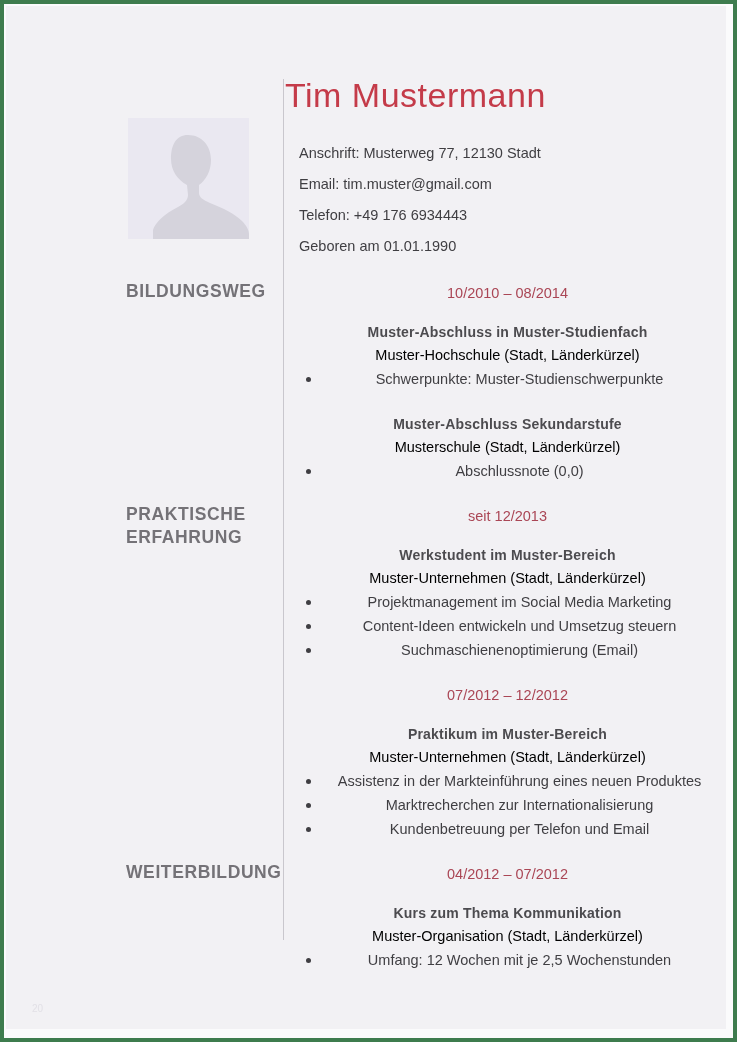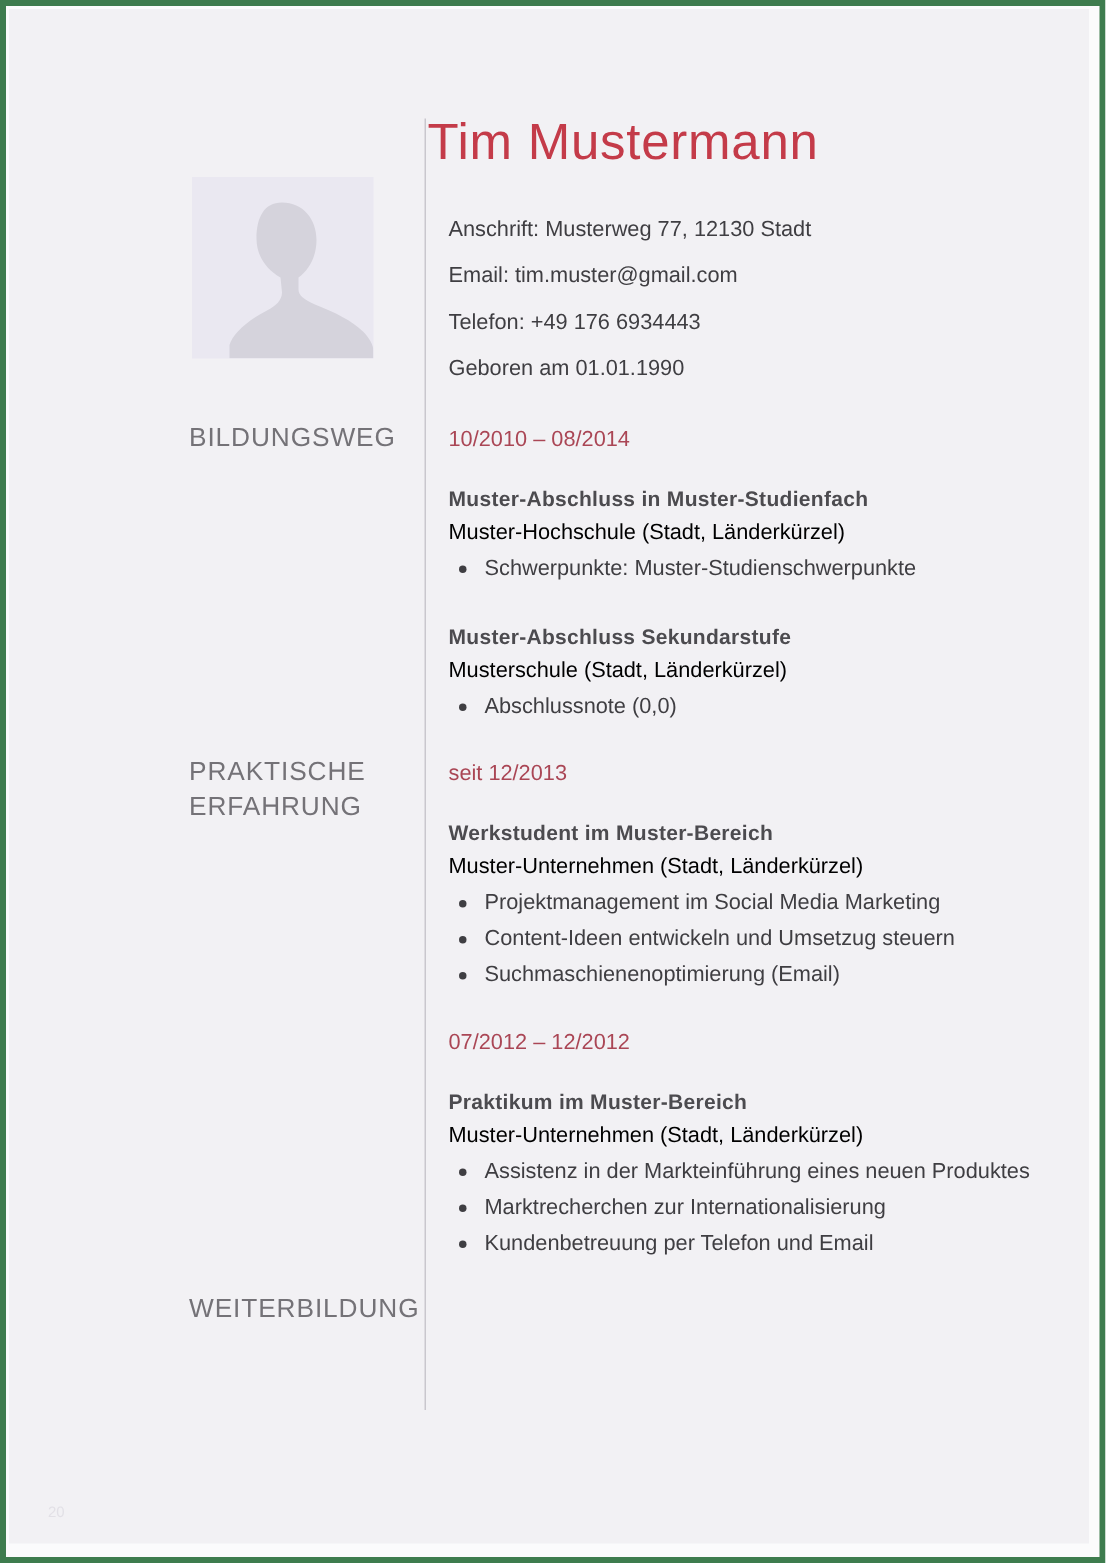--- a/index.html
+++ b/index.html
@@ -16,22 +16,22 @@
   .name{position:absolute;left:279px;top:70px;font-size:34px;font-weight:400;color:#c43b49;letter-spacing:0.5px;white-space:nowrap;}
   .contact{position:absolute;left:293px;top:132px;font-size:14.5px;color:#3f3e42;line-height:31px;}
   .contact div{white-space:nowrap;}
 
   
   .divider{position:absolute;left:277px;top:73px;width:1px;height:861px;background:#c9c7cd;}
 
   
   .sections{position:absolute;left:120px;top:276px;width:590px;}
   .section{display:flex;align-items:flex-start;}
-  .section-heading{flex:0 0 173px;width:173px;font-size:17.5px;line-height:23px;color:#747277;letter-spacing:0.6px;margin-top:-2px;padding-right:28px;box-sizing:border-box;}
-  .section-entries{flex:1;min-width:0;}
+  .section-heading{flex:0 0 173px;width:173px;font-size:17.5px;line-height:23px;color:#747277;letter-spacing:0.6px;margin-top:-2px;padding-right:28px;box-sizing:border-box;font-weight:bold;}
+  .section-entries{flex:1;min-width:0;text-align:center;}
   .entry{margin-bottom:22px;}
   .entry-date{font-size:14.5px;line-height:23px;color:#aa4655;}
   .entry-title{font-size:14px;line-height:23px;font-weight:700;color:#4c4b4f;letter-spacing:0.2px;margin-top:16px;}
   .entry-subtitle{font-size:14.5px;line-height:23px;color:#000000;}
   .entry-bullets{list-style:none;margin:0;padding:0;}
   .bullet{position:relative;padding-left:24px;font-size:14.5px;line-height:23px;color:#3f3e42;margin-top:1px;}
   .dot{position:absolute;left:7px;top:9px;width:5px;height:5px;border-radius:50%;background:#3f3e42;}
 
   .watermark{position:absolute;left:26px;top:997px;font-size:10px;color:#e2e0e6;}
 </style>
@@ -146,19 +146,32 @@
     <span class="dot"></span>
     <span class="bullet-text">Kundenbetreuung per Telefon und Email</span>
   </li>
 </ul>
   </div>
 </div>
   </section>
 
   <section class="section">
     <div class="section-heading">WEITERBILDUNG</div>
+    <div class="section-entries">
+  <div class="entry">
+    <div class="entry-date">04/2012 – 07/2012</div>
+    <div class="entry-title">Kurs zum Thema Kommunikation</div>
+    <div class="entry-subtitle">Muster-Organisation (Stadt, Länderkürzel)</div>
+    <ul class="entry-bullets">
+  <li class="bullet">
+    <span class="dot"></span>
+    <span class="bullet-text">Umfang: 12 Wochen mit je 2,5 Wochenstunden</span>
+  </li>
+</ul>
+  </div>
+</div>
   </section>
 </div>
 
     <div class="watermark">20</div>
 
   </div>
 </div>
 
 </body></html>

